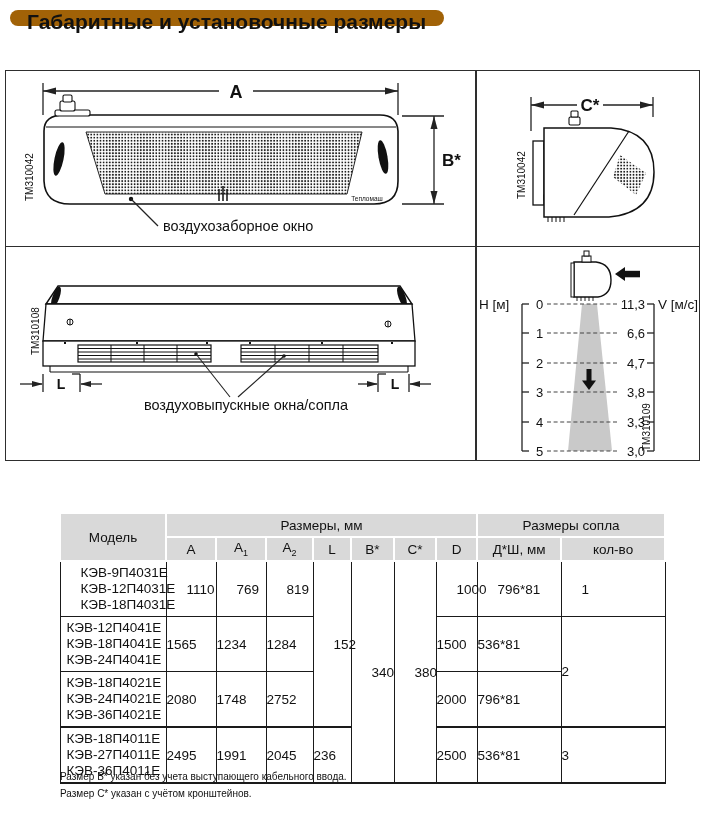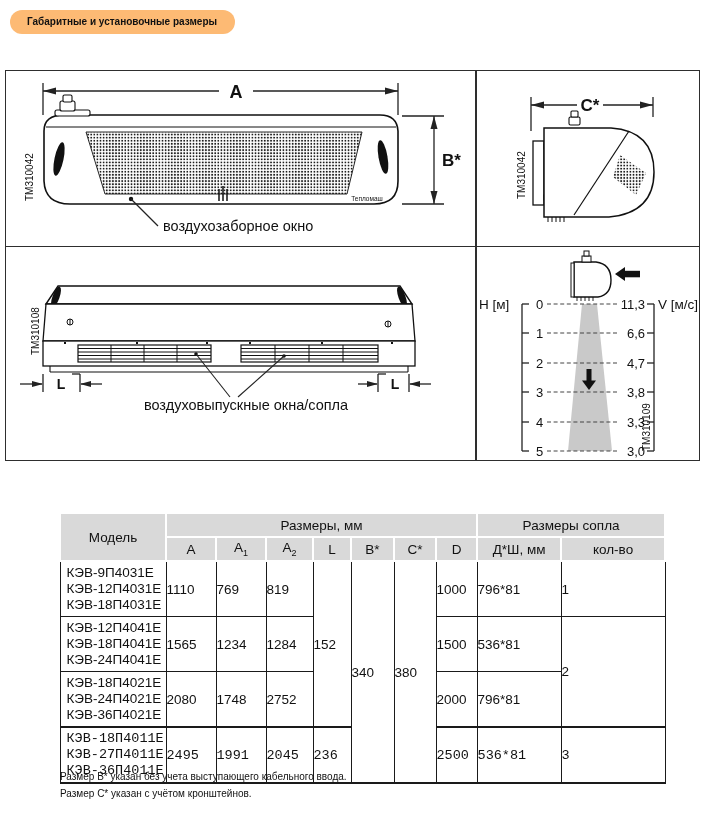--- a/index.html
+++ b/index.html
@@ -1,22 +1,22 @@
 <!DOCTYPE html>
 <html><head>
 <meta charset="utf-8">
 <style>
   html,body{margin:0;padding:0;background:#ffffff;}
   body{font-family:"Liberation Sans","DejaVu Sans",sans-serif;color:#111;}
   #page{position:relative;width:712px;height:815px;background:#fff;overflow:hidden;}
 
   
-  .pill{position:absolute;left:10px;top:10px;height:24px;line-height:24px;
-        background:#fdba74;border-radius:13px;padding:0 18px 0 17px;
-        font-size:10px;font-weight:bold;white-space:nowrap;}
+  .pill{position:absolute;left:10px;top:10px;height:16px;line-height:24px;
+        background:#a16207;border-radius:13px;padding:0 18px 0 17px;
+        font-size:21px;font-weight:bold;white-space:nowrap;}
 
   
   .diagbox{position:absolute;left:5px;top:70px;width:693px;height:389px;
            border:1.6px solid #2e2e2e;}
   .vdiv{position:absolute;left:469px;top:0;width:1.6px;height:100%;background:#2e2e2e;}
   .hdiv{position:absolute;left:0;top:174.5px;width:100%;height:1.6px;background:#2e2e2e;}
   .quad{position:absolute;}
   .q-tl{left:0;top:0;width:469px;height:174px;}
   .q-tr{left:471px;top:0;width:222px;height:174px;}
   .q-bl{left:0;top:176px;width:469px;height:213px;}
@@ -26,22 +26,22 @@
 
   
   .tablewrap{position:absolute;left:59px;top:512px;}
   table{border-collapse:collapse;table-layout:fixed;width:605px;font-size:13.5px;}
   thead th{background:#d9d9d9;border:2px solid #ffffff;font-weight:normal;
            padding:2px 0;height:18px;}
   thead sub{font-size:9px;}
   tbody td{border:1.5px solid #1a1a1a;text-align:left;vertical-align:middle;
            padding:2px 0;height:48px;}
   tbody td.model{text-align:left;padding:3px 0 3px 6px;line-height:16px;}
-  tbody tr.grp-first td{border-top:2.5px solid #1a1a1a;}
-  tbody tr.grp-last td{border-top:2.3px solid #1a1a1a;font-family:Liberation Mono, monospace;}
+  tbody tr.grp-first td{border-top:2.5px solid #1a1a1a;padding-left:20px;}
+  tbody tr.grp-last td{border-top:2.3px solid #1a1a1a;}
   tbody tr.grp-last td, tbody td[rowspan="4"]{border-bottom:2.3px solid #1a1a1a;}
 
   
   .notes{position:absolute;left:60px;top:768px;font-size:10px;line-height:17px;}
 </style>
 </head>
 <body>
 
 <div id="page">
 

